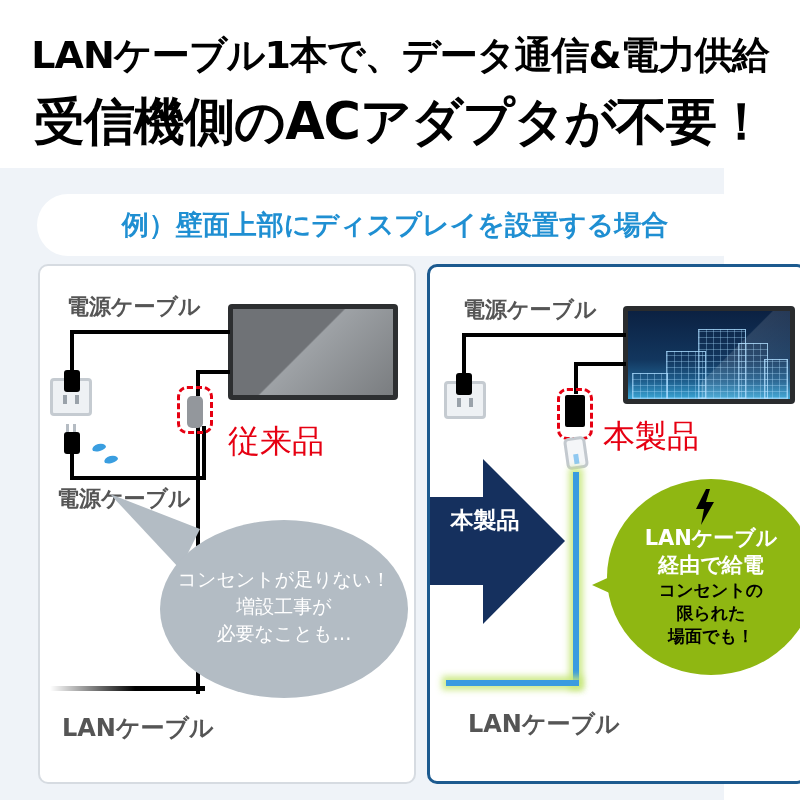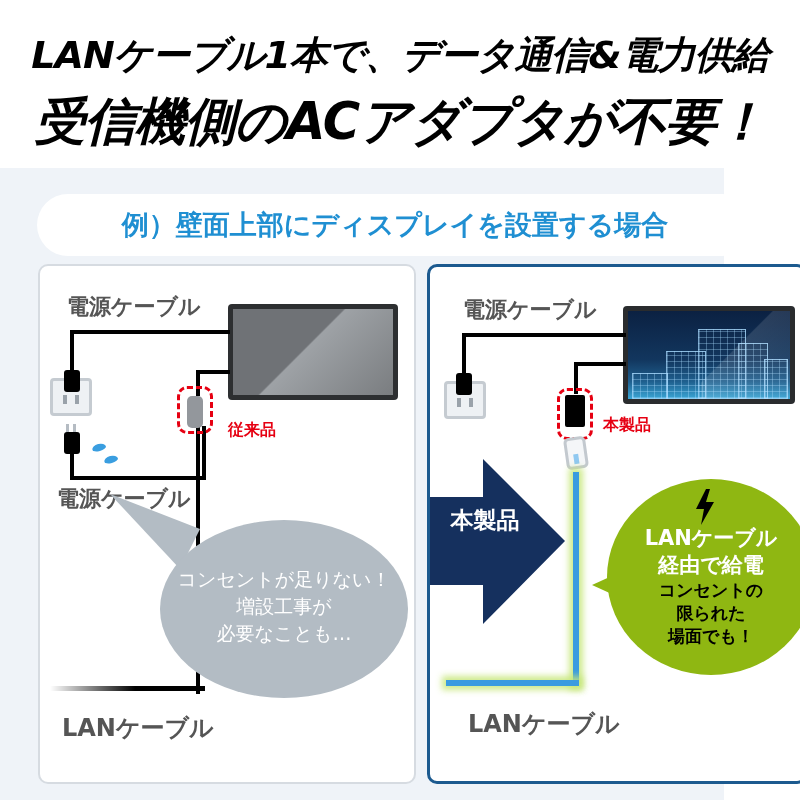--- a/index.html
+++ b/index.html
@@ -1,34 +1,34 @@
 <!DOCTYPE html>
 <html><head>
 <meta charset="utf-8">
 <style>
   * { box-sizing: border-box; margin: 0; padding: 0; }
   html, body { width: 800px; height: 800px; overflow: hidden; }
   body { position: relative; background: #ffffff; font-family: "DejaVu Sans", sans-serif; }
 
-  .headline { position: absolute; left: 0; top: 0; width: 800px; height: 168px; background: #ffffff; font-style: italic; }
+  .headline { position: absolute; left: 0; top: 0; width: 800px; height: 168px; background: #ffffff; }
   .headline .line { position: absolute; left: 0; width: 800px; text-align: center; font-weight: bold; color: #000; letter-spacing: -1px; white-space: nowrap; }
   .headline .l1 { top: 30px; font-size: 38px; }
   .headline .l2 { top: 88px; font-size: 51px; }
 
   .canvas { position: absolute; left: 0; top: 168px; width: 724px; height: 632px; background: #eff3f8; }
 
   .example-pill { position: absolute; left: 37px; top: 26px; width: 716px; height: 62px; border-radius: 31px; background: #ffffff; display: flex; align-items: center; justify-content: center; }
   .example-pill span { color: #1f8fd2; font-weight: bold; font-size: 27px; white-space: nowrap; }
 
   .panel { position: absolute; top: 96px; height: 520px; border-radius: 10px; background: #ffffff; overflow: hidden; margin-left: 23px; }
   .panel-left { left: 15px; width: 378px; border: 2px solid #d6dbe1; }
   .panel-right { left: 404px; width: 380px; border: 3px solid #1c5a8f; }
 
   .label-gray { position: absolute; font-size: 22px; color: #555; font-weight: bold; white-space: nowrap; }
-  .label-red { position: absolute; font-size: 16px; color: #e60012; font-weight: bold; white-space: nowrap; text-align: center; }
+  .label-red { position: absolute; font-size: 32px; color: #e60012; font-weight: normal; white-space: nowrap; text-align: center; }
 
   .wire { position: absolute; background: #000; }
 
   .display-gray { position: absolute; border-radius: 4px; background: #2d2f31; padding: 5px; }
   .display-gray .screen { width: 100%; height: 100%; background: linear-gradient(135deg, #6f7276 0%, #6f7276 45%, #9ea2a6 46%, #7a7d80 100%); }
 
   .display-city { position: absolute; border-radius: 4px; background: #2a2c2e; padding: 5px; }
   .display-city .screen { width: 100%; height: 100%; position: relative; overflow: hidden;
     background: linear-gradient(180deg, #0b2142 0%, #12365e 55%, #1f5f8e 80%, #3aa6d6 100%); }
   .display-city .screen .bld { position: absolute; bottom: 0; border: 1px solid rgba(170,220,255,0.7);

